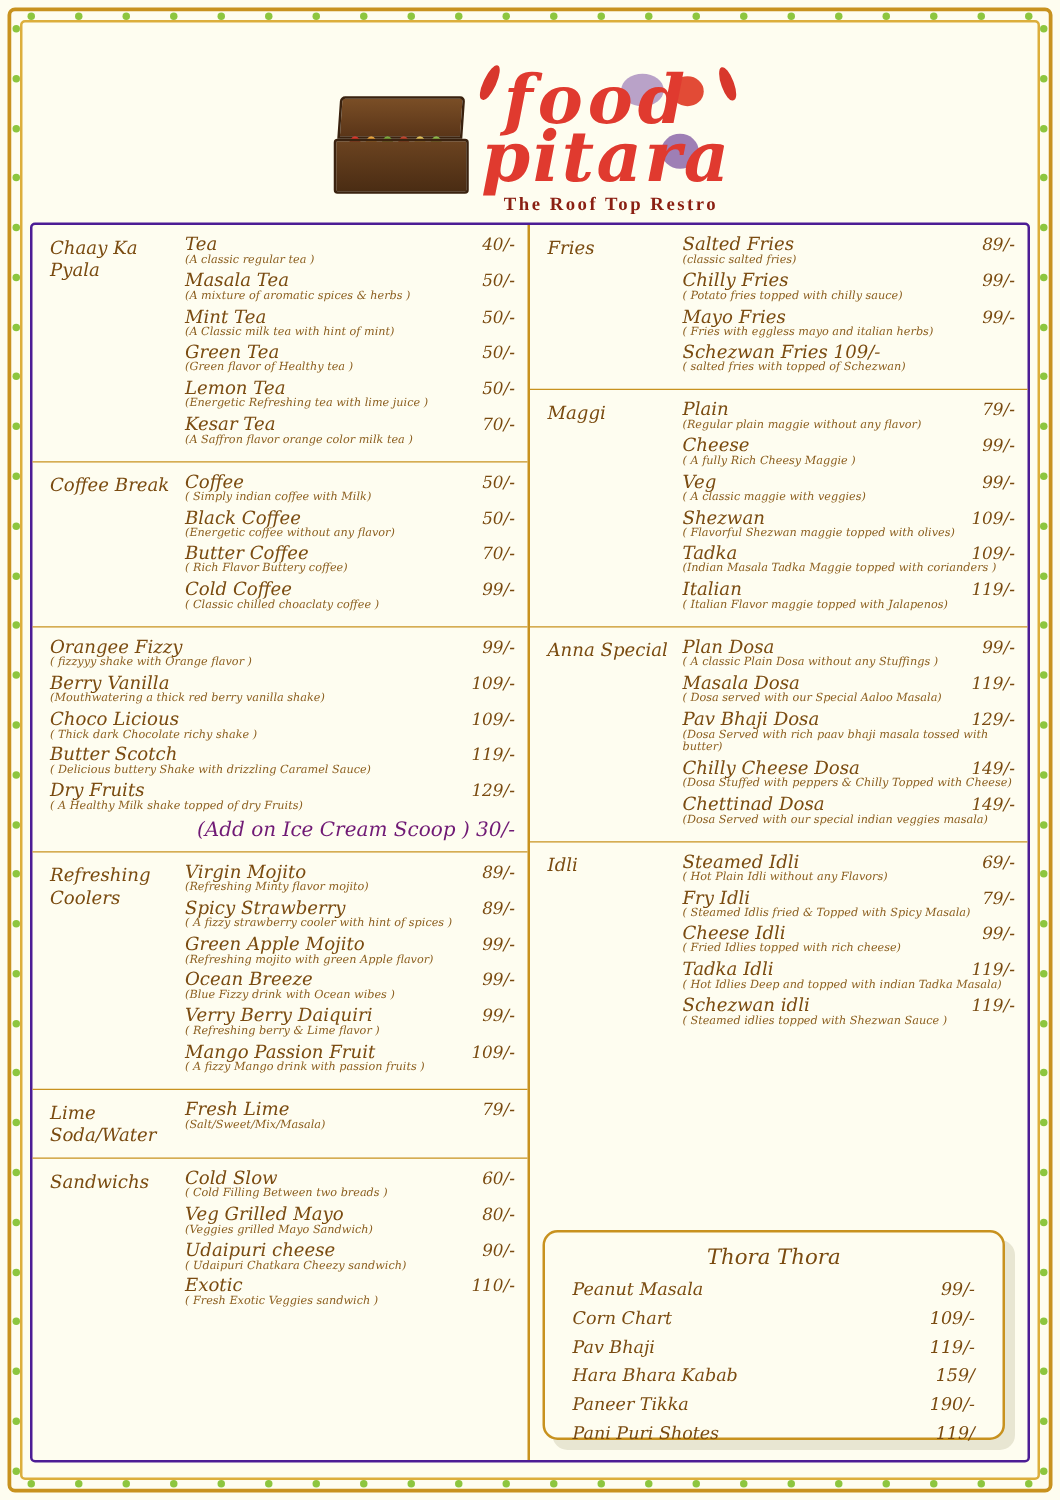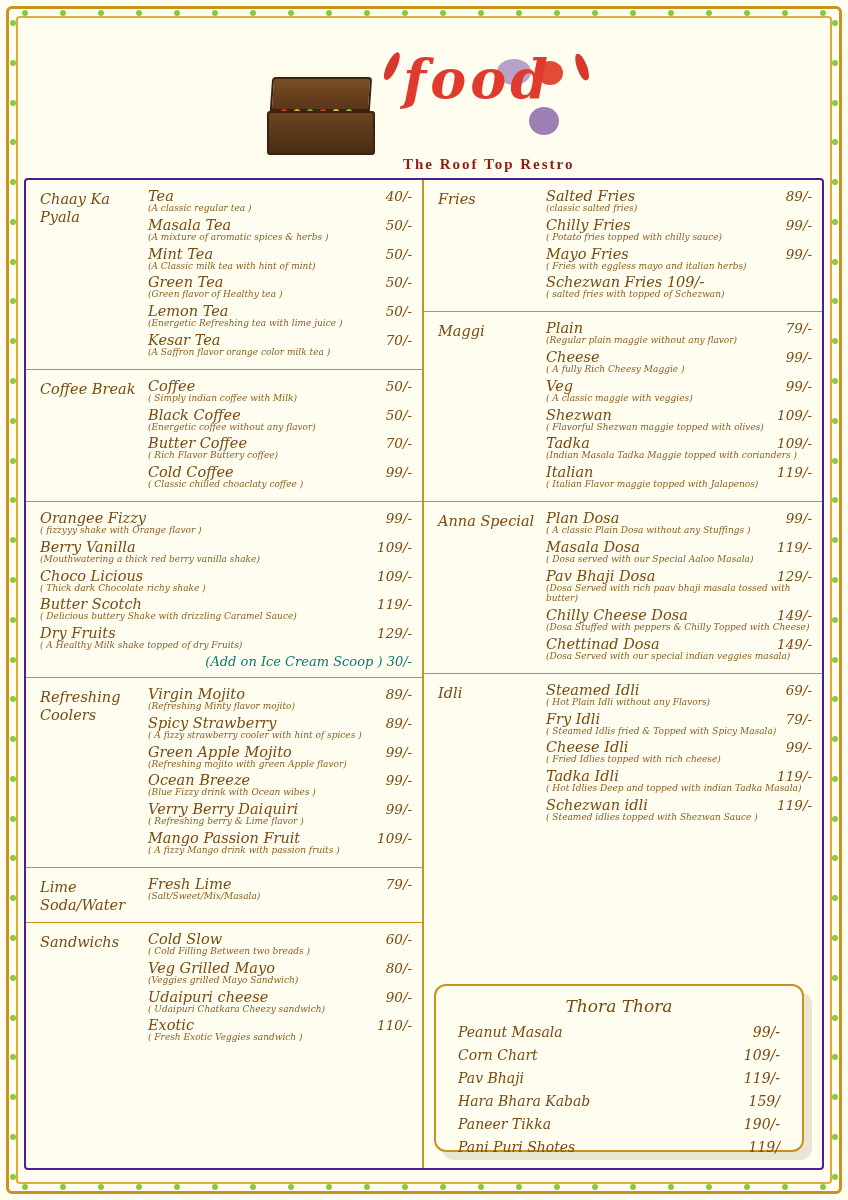--- a/index.html
+++ b/index.html
@@ -190,22 +190,22 @@
     font-family: "DejaVu Serif", serif;
     font-style: italic;
     font-size: 9px;
     color: #8b5e1e;
     margin: -1px 0 3px 0;
     line-height: 1.2;
   }
   .item-note {
     font-family: "DejaVu Serif", serif;
     font-style: italic;
-    font-size: 13px;
-    color: #0f766e;
+    font-size: 16px;
+    color: #701a75;
     text-align: right;
     margin-top: 2px;
   }
 
   
   .thora-wrap {
     position: absolute;
     left: 10px; right: 10px; bottom: 8px;
     height: 176px;
   }
@@ -373,20 +373,21 @@
       </div>
       <div class="case-body"></div>
     </div>
     <div class="logo-text">
       <span class="veggie" style="width:10px;height:30px;background:#d8372c;border-radius:50% 50% 45% 45%;top:6px;left:8px;transform:rotate(25deg)"></span>
       <span class="veggie" style="width:34px;height:26px;background:#b9a2c8;top:14px;left:118px;"></span>
       <span class="veggie" style="width:26px;height:24px;background:#e24b36;top:16px;left:158px;"></span>
       <span class="veggie" style="width:10px;height:28px;background:#d8372c;border-radius:50% 50% 45% 45%;top:8px;left:198px;transform:rotate(-20deg)"></span>
       <div class="logo-food">food</div>
       <span class="veggie" style="width:30px;height:28px;background:#9e7fb5;top:62px;left:150px;"></span>
+      <div class="logo-pitara">pitara</div>
       <div class="logo-tag">The Roof Top Restro</div>
     </div>
   </div>
 
   <div class="menu-outer">
     <div class="col col-left" id="col-left">
         <div class="section">
           <div class="sec-title">Chaay Ka Pyala</div>
           <div class="items">
             <div class="item-row">

